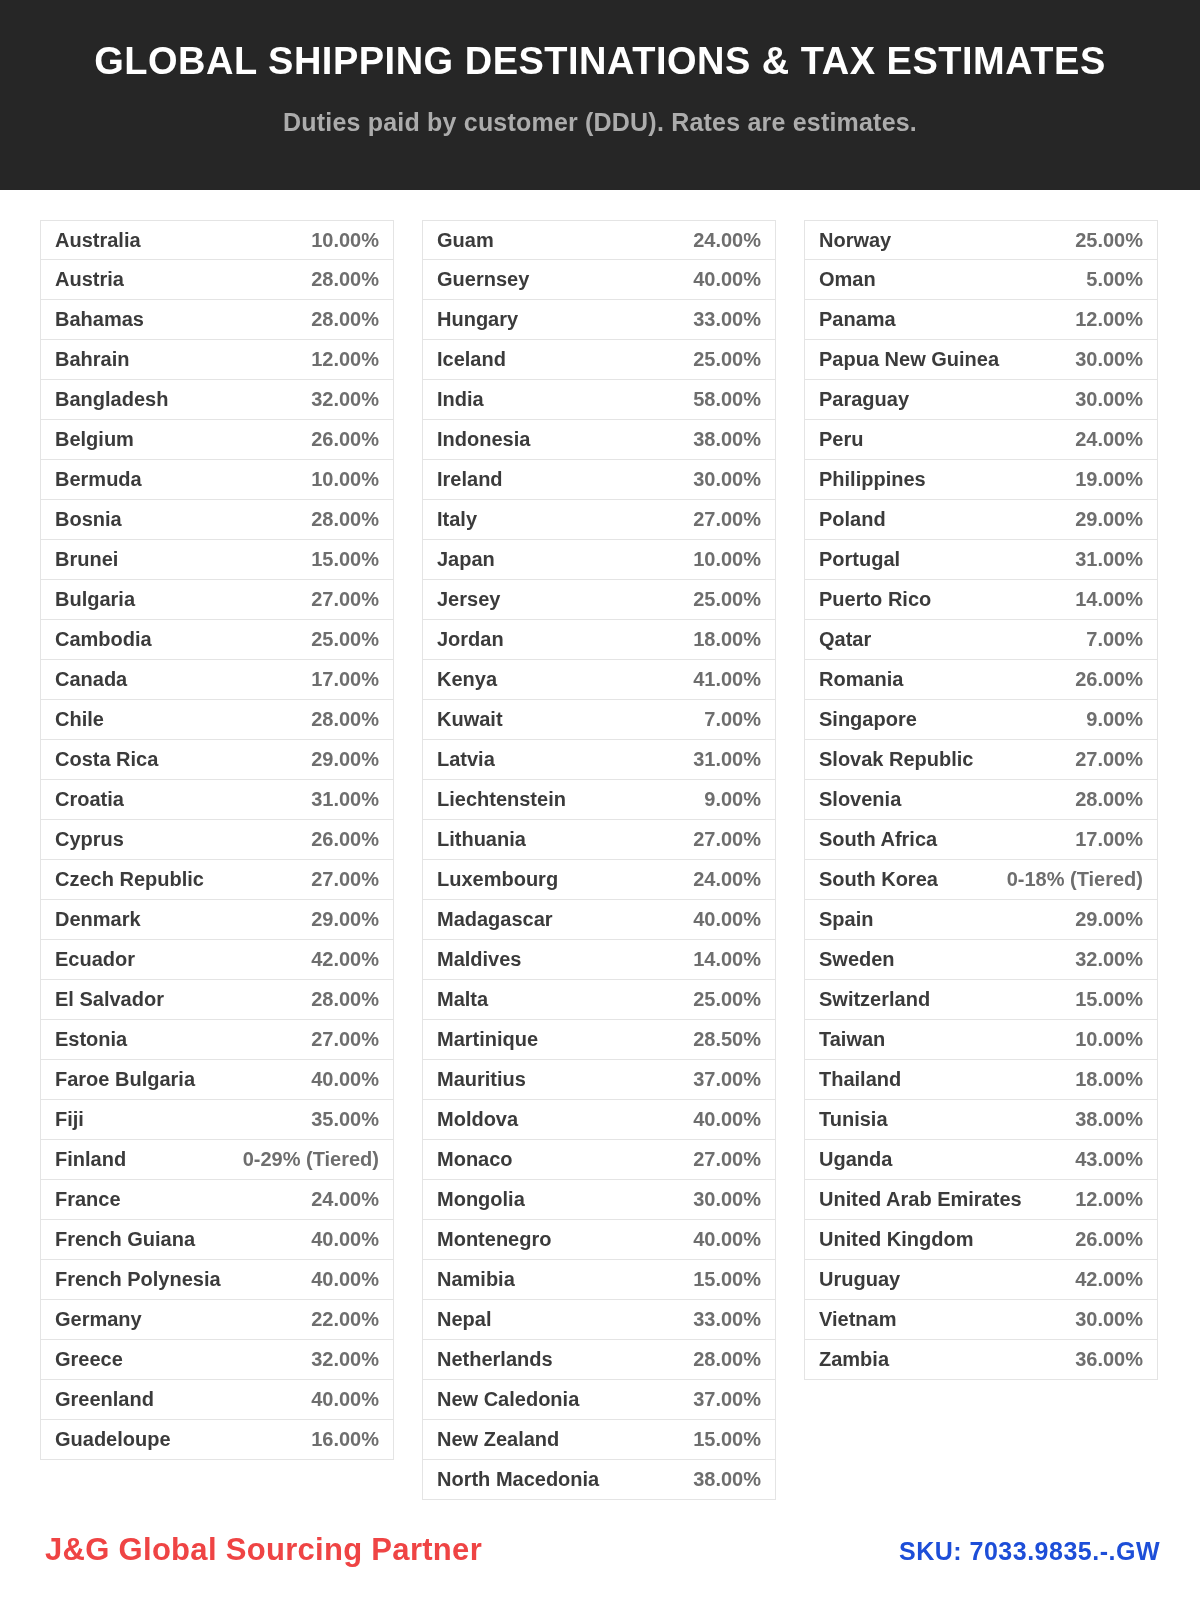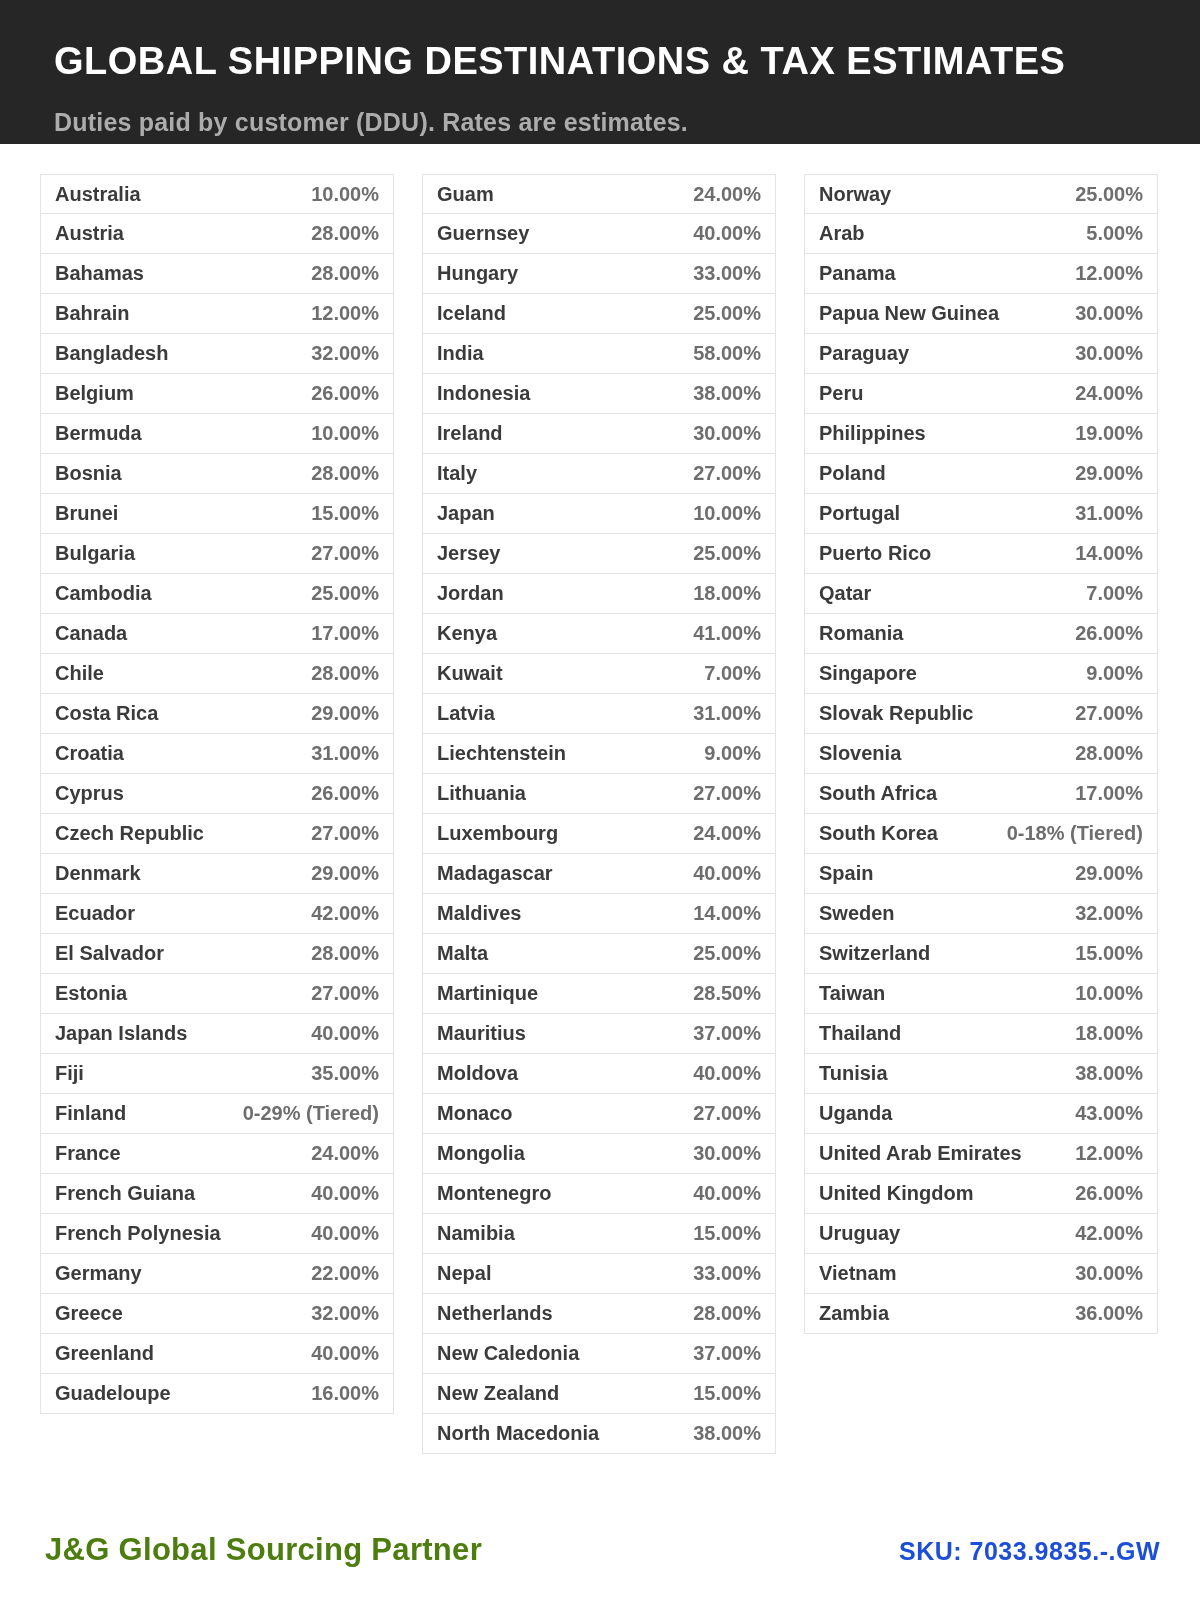--- a/index.html
+++ b/index.html
@@ -6,22 +6,23 @@
   html, body { background: #ffffff; }
   body {
     width: 1200px;
     height: 1600px;
     position: relative;
     font-family: "Liberation Sans", sans-serif;
     overflow: hidden;
   }
   .header {
     background: #262626;
-    height: 144px;
+    height: 190px;
     padding: 40px 54px 0 54px;
+    text-align: center;
   }
   .title {
     color: #ffffff;
     font-size: 38px;
     font-weight: bold;
     letter-spacing: 0.5px;
     white-space: nowrap;
   }
   .subtitle {
     color: #acacac;
@@ -64,21 +65,21 @@
   .footer {
     position: absolute;
     left: 45px;
     right: 40px;
     top: 1532px;
     display: flex;
     justify-content: space-between;
     align-items: baseline;
   }
   .brand {
-    color: #4d7c0f;
+    color: #ef4444;
     font-size: 31px;
     font-weight: bold;
     letter-spacing: 0.3px;
   }
   .sku {
     color: #1d4ed8;
     font-size: 25px;
     font-weight: bold;
     letter-spacing: 0.5px;
   }
@@ -171,21 +172,21 @@
       </div>
       <div class="row">
         <span class="country">El Salvador</span>
         <span class="rate">28.00%</span>
       </div>
       <div class="row">
         <span class="country">Estonia</span>
         <span class="rate">27.00%</span>
       </div>
       <div class="row">
-        <span class="country">Japan Islands</span>
+        <span class="country">Faroe Bulgaria</span>
         <span class="rate">40.00%</span>
       </div>
       <div class="row">
         <span class="country">Fiji</span>
         <span class="rate">35.00%</span>
       </div>
       <div class="row">
         <span class="country">Finland</span>
         <span class="rate">0-29% (Tiered)</span>
       </div>
@@ -347,21 +348,21 @@
         <span class="country">North Macedonia</span>
         <span class="rate">38.00%</span>
       </div>
     </div>
   <div class="col">
       <div class="row">
         <span class="country">Norway</span>
         <span class="rate">25.00%</span>
       </div>
       <div class="row">
-        <span class="country">Arab</span>
+        <span class="country">Oman</span>
         <span class="rate">5.00%</span>
       </div>
       <div class="row">
         <span class="country">Panama</span>
         <span class="rate">12.00%</span>
       </div>
       <div class="row">
         <span class="country">Papua New Guinea</span>
         <span class="rate">30.00%</span>
       </div>

